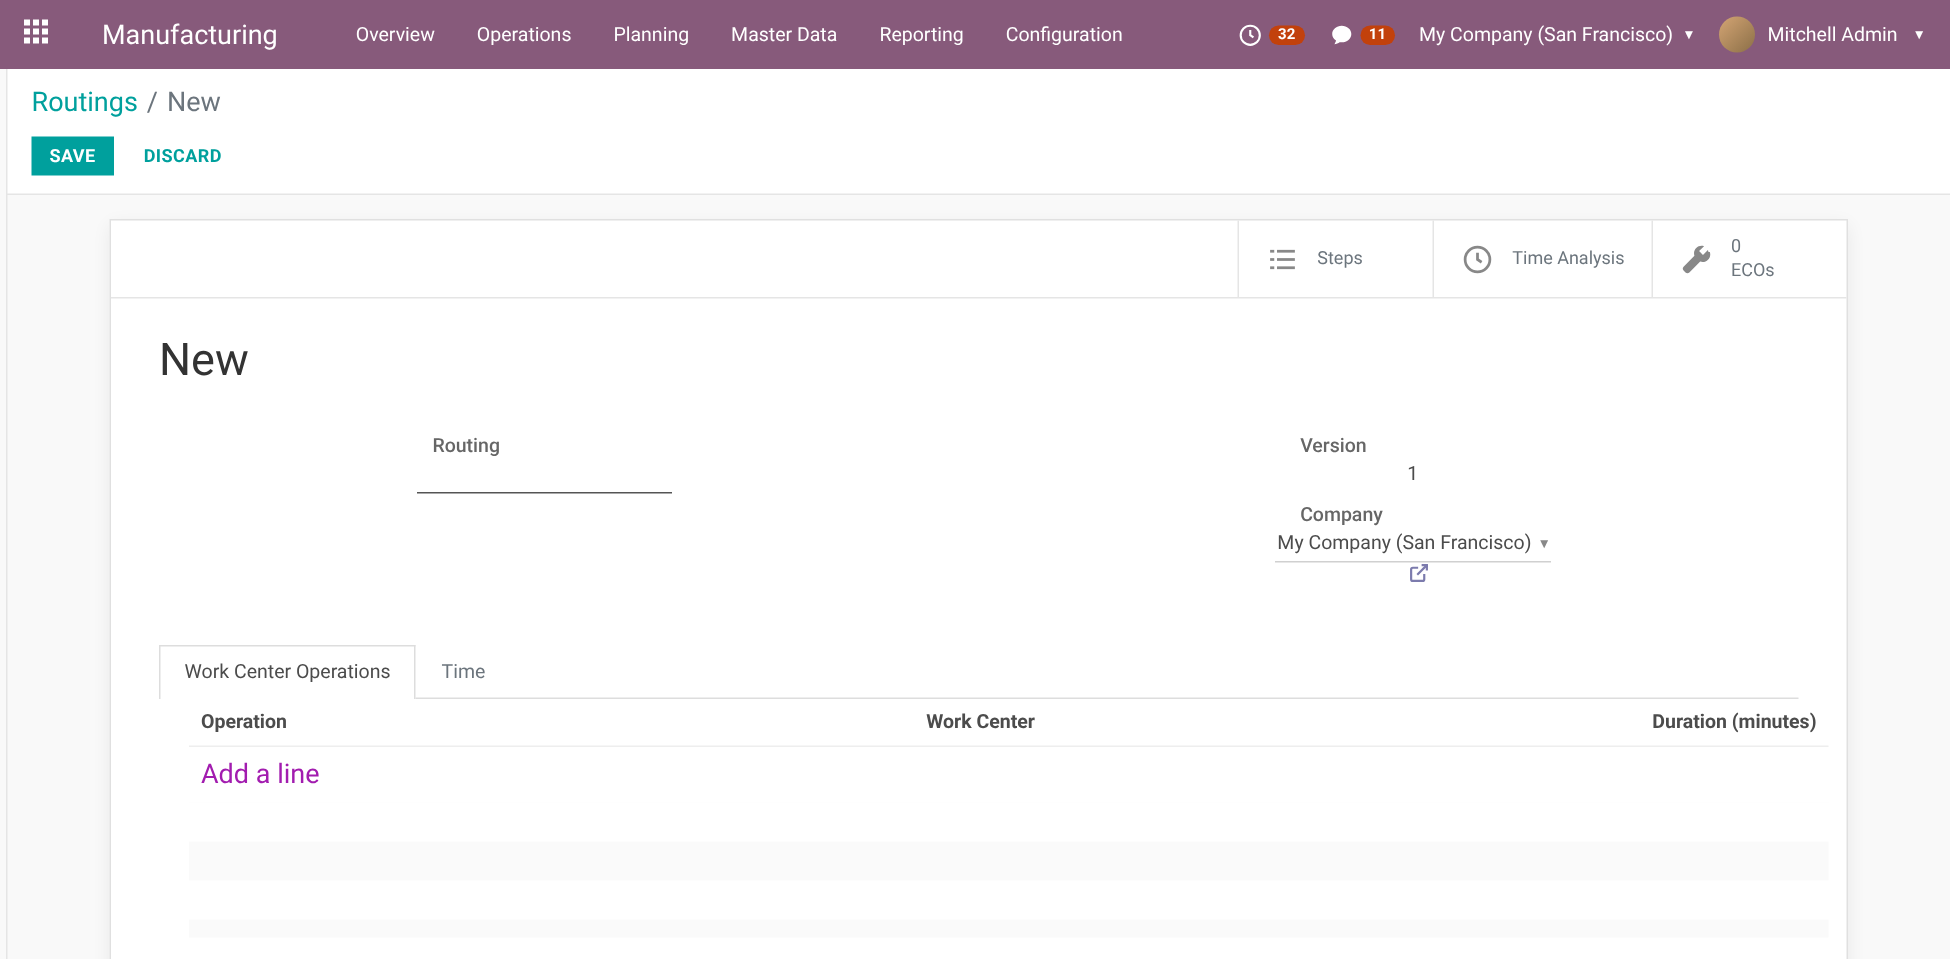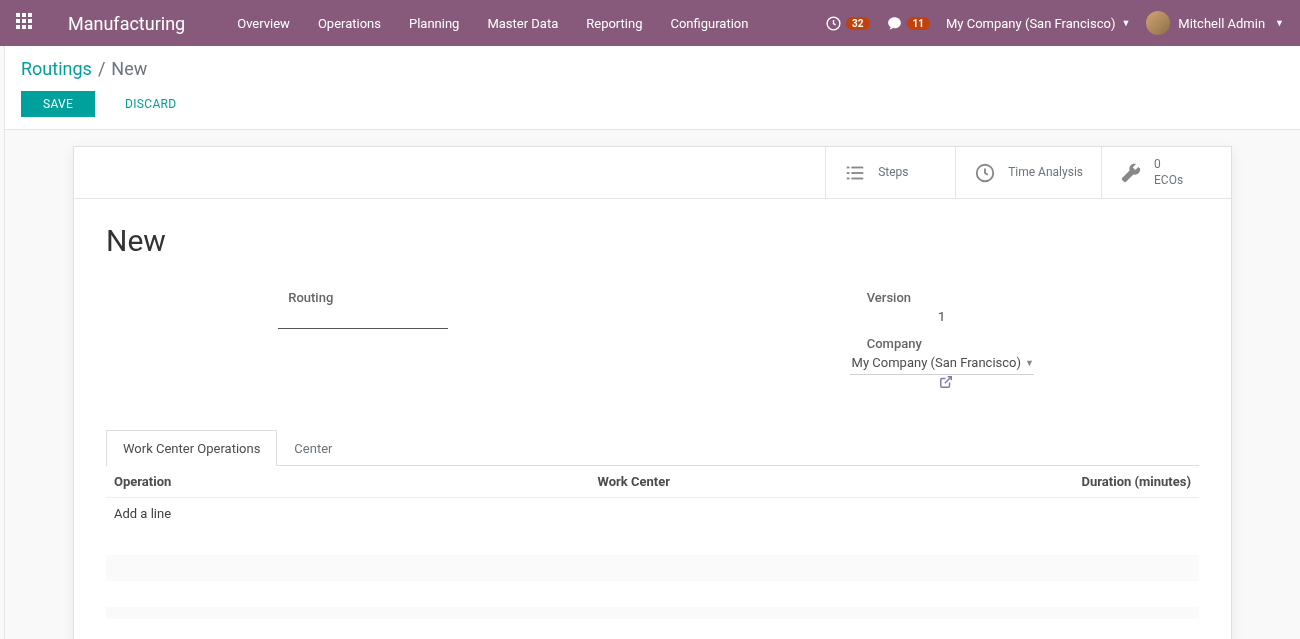--- a/index.html
+++ b/index.html
@@ -17,21 +17,21 @@
 .company-selector { cursor: pointer; display: flex; align-items: center; gap: 4px; }
 .user-menu { cursor: pointer; display: flex; align-items: center; gap: 8px; }
 .avatar { width: 24px; height: 24px; border-radius: 50%; background: linear-gradient(135deg, #d4a574, #8b6f47); }
 .caret { font-size: 9px; margin-left: 2px; }
 
 .control-panel { background: #fff; border-bottom: 1px solid #e5e5e5; padding: 12px 16px; border-left: 1px solid #e5e5e5; margin-left: 4px; }
 .breadcrumbs { font-size: 18px; color: #6c757d; margin-bottom: 12px; }
 .breadcrumbs a { color: #00a09d; text-decoration: none; }
 .breadcrumbs .sep { margin: 0 6px; }
 .buttons { display: flex; gap: 8px; }
-.btn { padding: 6px 22px; font-size: 12px; font-weight: normal; border: none; cursor: pointer; text-transform: uppercase; letter-spacing: 0.3px; }
+.btn { padding: 6px 12px; font-size: 12px; font-weight: bold; border: none; cursor: pointer; text-transform: uppercase; letter-spacing: 0.3px; }
 .btn-primary { background: #00a09d; color: #fff; }
 .btn-secondary { background: transparent; color: #00a09d; }
 
 .content-wrap { padding: 16px 68px; border-left: 1px solid #e5e5e5; margin-left: 4px; }
 .form-sheet { background: #fff; border: 1px solid #e0e0e0; box-shadow: 0 4px 12px rgba(0,0,0,0.07); }
 .button-box { display: flex; justify-content: flex-end; border-bottom: 1px solid #e5e5e5; }
 .stat-btn { display: flex; align-items: center; gap: 12px; padding: 10px 18px; border-left: 1px solid #e5e5e5; cursor: pointer; min-width: 130px; }
 .stat-icon { color: #888; }
 .stat-text { color: #6c757d; font-size: 12px; line-height: 1.3; }
 .stat-value { display: block; }
@@ -46,27 +46,27 @@
 .field-value { flex: 1; padding: 4px 2px; font-size: 13px; }
 .field-select-wrap { flex: 1; display: flex; align-items: center; border-bottom: 1px solid #d0d0d0; }
 .field-select { flex: 1; padding: 4px 2px; font-size: 13px; }
 .ext-link { color: #7c7bad; margin-left: 8px; cursor: pointer; font-size: 14px; }
 
 .notebook { margin-top: 32px; }
 .tabs { display: flex; border-bottom: 1px solid #ddd; }
 .tab { padding: 10px 16px; cursor: pointer; border: 1px solid transparent; border-bottom: none; font-size: 13px; color: #6c757d; position: relative; top: 1px; }
 .tab.active { border-color: #ddd; background: #fff; color: #4c4c4c; }
 
-.grid { width: 100%; }
+.grid { width: 100%; margin-left: 20px; }
 .grid-head { display: flex; padding: 8px 8px; font-weight: bold; font-size: 13px; color: #4c4c4c; }
 .col-op { flex: 1; }
 .col-wc { flex: 1; }
 .col-dur { width: 110px; text-align: right; overflow: hidden; text-overflow: ellipsis; white-space: nowrap; }
 .grid-body { border-top: 1px solid #eee; }
-.add-line { padding: 8px; color: #404040; cursor: pointer; font-size: 13px; }
+.add-line { padding: 8px; color: #a21caf; cursor: pointer; font-size: 18px; }
 .grid-empty { height: 90px; background: linear-gradient(#fff 50%, #fafafa 50%); background-size: 100% 52px; }
 .grid-foot { border-top: 1px solid #ddd; padding: 16px 16px; text-align: right; font-weight: bold; font-size: 13px; color: #4c4c4c; }
 
 svg { display: block; }
 </style>
 </head>
 <body>
 
 <div class="top-nav">
   <div class="apps-icon">
@@ -192,21 +192,21 @@
                   <path d="M10 14L21 3"></path>
                 </svg>
             </span>
           </div>
         </div>
       </div>
 
       <div class="notebook">
         <div class="tabs">
           <div class="tab active">Work Center Operations</div>
-          <div class="tab">Center</div>
+          <div class="tab">Time</div>
         </div>
         <div class="grid">
           <div class="grid-head">
             <div class="col-op">Operation</div>
             <div class="col-wc">Work Center</div>
             <div class="col-dur">Duration (minutes)</div>
           </div>
           <div class="grid-body">
             <div class="add-line">Add a line</div>
             <div class="grid-empty"></div>

